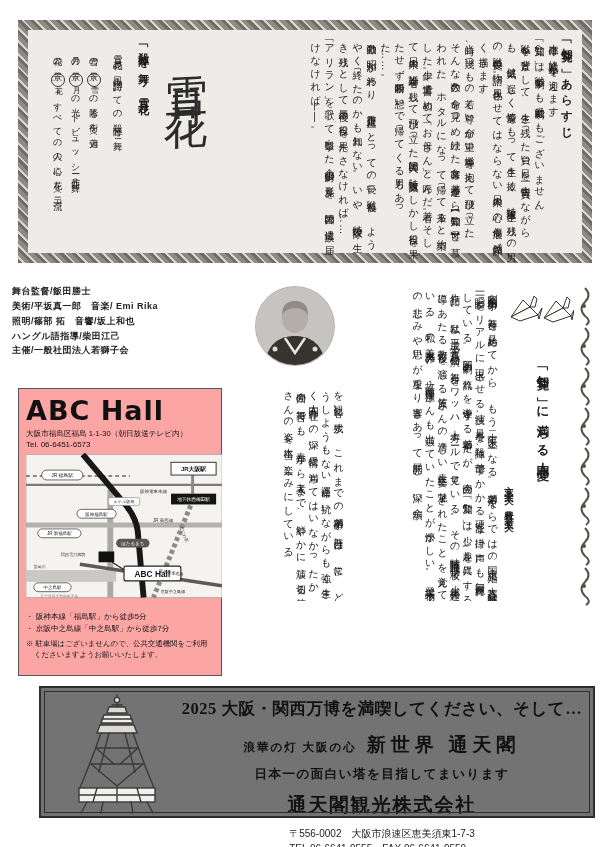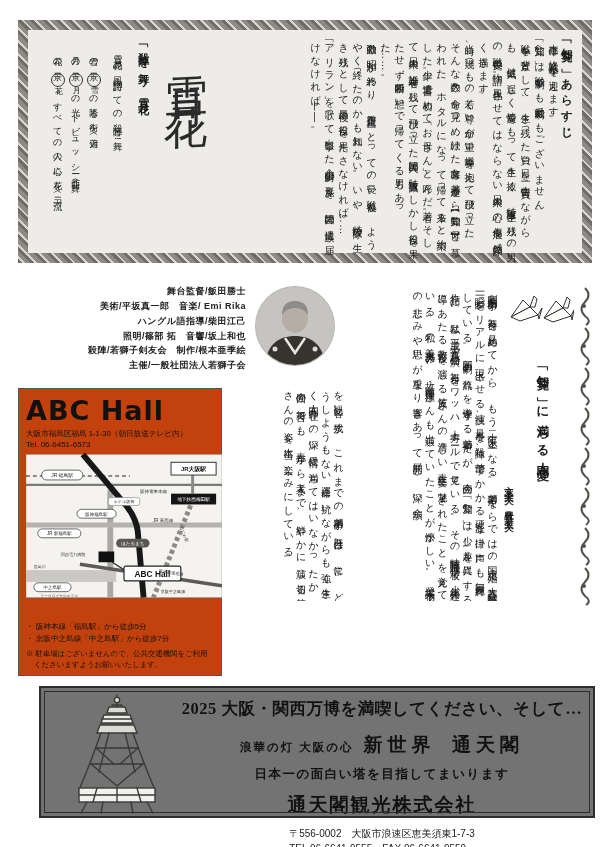--- a/index.html
+++ b/index.html
@@ -25,58 +25,58 @@
   .lead{font-size:9.5px;letter-spacing:2.5px;margin-block-end:10px;padding-top:12px;}
   .scene{font-size:9px;letter-spacing:2px;margin-block-end:4px;padding-top:14px;line-height:13px;}
   .circle-char{display:inline-block;width:12px;height:12px;line-height:12px;border:1px solid #333;
     border-radius:50%;text-align:center;font-size:8px;letter-spacing:0;margin:2px 0;}
   .synopsis{writing-mode:vertical-rl;height:100%;width:366px;font-size:10px;
     letter-spacing:1.5px;line-height:14px;}
   .synopsis p{margin:0;}
   .syn-title{font-size:11.5px;font-weight:700;letter-spacing:3px;margin-block-end:9px;}
 
   
-  .credits{position:absolute;left:24px;top:284px;width:222px;text-align:right;
+  .credits{position:absolute;left:12px;top:284px;width:222px;text-align:left;
     font-size:9px;line-height:1.65;letter-spacing:.5px;font-weight:600;color:#222;}
 
   
   .ornament{position:absolute;left:577px;top:286px;}
   .cranes{position:absolute;left:508px;top:291px;}
   .essay-title{position:absolute;left:534px;top:362px;font-size:12.5px;font-weight:700;
     letter-spacing:3px;}
   .essay-author{position:absolute;left:502px;top:478px;font-size:9.5px;letter-spacing:3px;font-weight:600;}
   .photo{position:absolute;left:256px;top:287px;width:78px;height:78px;border-radius:50%;
     overflow:hidden;background:#c9c7c3;box-shadow:0 0 0 1px #b5b3af;}
   .essay-body{font-size:10px;letter-spacing:2px;line-height:12.5px;color:#151515;overflow:hidden;}
   .essay-body-1{position:absolute;left:345px;top:286px;width:153px;height:315px;}
   .essay-body-2{position:absolute;left:240px;top:384px;width:104px;height:217px;}
 
   
   .abc-box{position:absolute;left:18px;top:388px;width:204px;height:288px;box-sizing:border-box;
-    background:#c2410c;border:1px solid #555;padding:6px 7px;}
+    background:#fca5a5;border:1px solid #555;padding:6px 7px;}
   .abc-logo{font-size:27px;font-weight:700;letter-spacing:1px;color:#111;
     font-family:"DejaVu Sans",sans-serif;}
   .abc-addr{font-size:7.6px;margin-top:3px;color:#111;}
   .abc-tel{font-size:8px;margin-top:1px;color:#111;}
   .map-wrap{margin-top:4px;}
   .map-label{font-size:5px;fill:#222;}
-  .access{margin-top:18px;font-size:7.6px;line-height:1.6;color:#111;}
+  .access{margin-top:8px;font-size:7.6px;line-height:1.6;color:#111;}
   .access div{white-space:nowrap;}
   .note{margin-top:4px;font-size:7.4px;line-height:1.45;color:#111;padding-left:8px;text-indent:-8px;}
 
   
   .ad-box{position:absolute;left:39px;top:686px;width:556px;height:132px;box-sizing:border-box;
     background:#737373;border:2px solid #2e2e2e;outline:1px solid #2e2e2e;outline-offset:-6px;
     font-family:"Liberation Serif",serif;}
   .tower{position:absolute;left:28px;top:6px;}
   .ad-content{margin-left:140px;margin-right:10px;text-align:center;}
   .ad-line1{margin-top:10px;font-size:16.5px;font-weight:700;letter-spacing:.5px;color:#111;}
   .ad-line2{margin-top:12px;color:#111;}
   .ad-line2 .s{font-size:11.5px;font-weight:700;letter-spacing:2px;margin-right:10px;text-align:center;}
-  .ad-line2 .l{font-size:19px;font-weight:700;letter-spacing:5px;font-family:Liberation Mono, monospace;}
+  .ad-line2 .l{font-size:19px;font-weight:700;letter-spacing:5px;}
   .ad-line3{margin-top:8px;font-size:12.5px;font-weight:700;letter-spacing:1.5px;color:#111;}
   .ad-company-row{margin-top:9px;display:flex;justify-content:center;align-items:center;gap:8px;flex-direction:column;}
   .ad-company{font-size:19px;font-weight:700;letter-spacing:2px;color:#111;}
   .ad-contact{font-size:10px;line-height:1.5;text-align:left;color:#222;
     font-family:"Liberation Sans",sans-serif;}
 </style>
 </head>
 <body>
 
 <div class="page">
@@ -105,23 +105,22 @@
       <p>「知覧へ」は戦争劇でも反戦劇でもございません。</p>
       <p>戦争を背景として、生き残った負い目を一生背負いながらも、健気に逞しく情愛をもって生き抜く、特攻隊生き残りの男の戦後史の物語。風化させてはならない日本人の心の傷痕を感銘深く描きます。</p>
       <p>当時、幾つもの若く尊い命が重い爆弾を抱えて飛び立った。そんな数々の命を見つめ続けた女将は若者達から【知覧の母】と慕われた。ホタルになって帰って来ると約束した少年。遺書で初めて「お母さん」と呼んだ若者。そして日本人の許婚者を残して飛び立った韓国人の特攻隊員。しかし役目を果たせず断腸の想いで帰ってくる男もあった……。</p>
       <p>激動の昭和が終わり、香川正三にとっての長い戦後も、ようやく終ったのかも知れない。いや、特攻隊の生き残りとして最後の役目を果たさなければ……「アリラン」を歌って出撃した金山少尉の形見を、韓国の遺族に届けなければ――。</p>
     </div>
   </div>
 
   <div class="credits">
     <div>舞台監督/飯田勝士</div>
     <div>美術/平坂真一郎　音楽/ Emi Rika</div>
+    <div>照明/篠部 拓　音響/坂上和也</div>
     <div>ハングル語指導/柴田江己</div>
-    <div>照明/篠部 拓　音響/坂上和也</div>
-    <div>殺陣/若獅子剣友会　制作/根本亜季絵</div>
     <div>主催/一般社団法人若獅子会</div>
   </div>
 
   <svg class="ornament" width="16" height="320" viewBox="0 0 16 320">
     <defs>
       <g id="sq">
         <path d="M8,2 q7,7 0,14 q-7,7 0,14 q7,5 1,9" fill="none" stroke="#55524c" stroke-width="2"></path>
         <circle cx="7" cy="20" r="2" fill="#55524c"></circle>
       </g>
     </defs>

